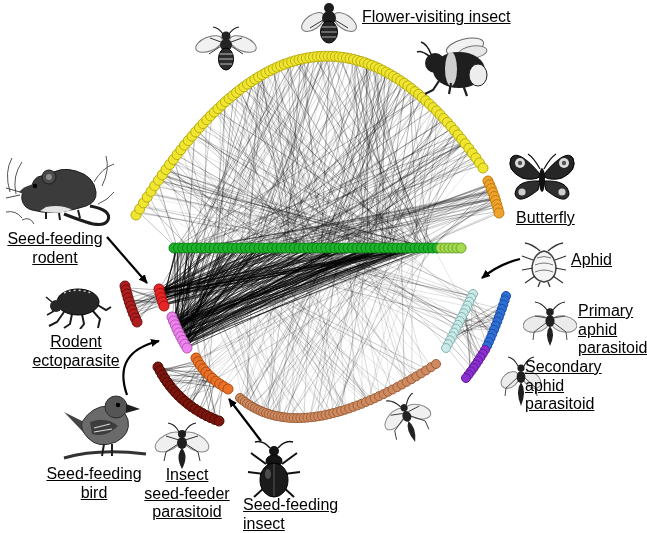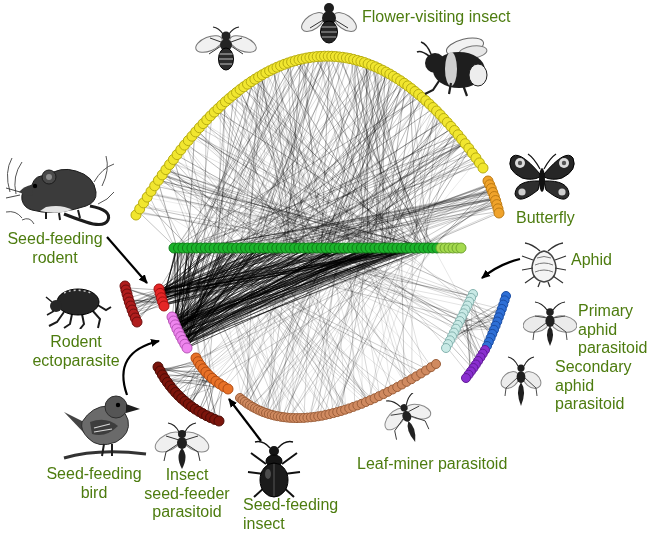--- a/index.html
+++ b/index.html
@@ -1,21 +1,21 @@
 <!DOCTYPE html>
 <html><head>
 <meta charset="utf-8">
 <style>
   html,body{margin:0;padding:0;background:#fff;}
   #stage{position:relative;width:647px;height:533px;background:#fff;overflow:hidden;
          font-family:"Liberation Sans",sans-serif;}
   #net{position:absolute;left:0;top:0;}
   .ill{position:absolute;}
-  .lbl{position:absolute;font:16px/18.5px "Liberation Sans",sans-serif;color:#4d7c0f;
-       white-space:pre-line;}
+  .lbl{position:absolute;font:16px/18.5px "Liberation Sans",sans-serif;color:#000000;
+       white-space:pre-line;text-decoration:underline;}
   .ctr{text-align:center;}
 </style>
 </head>
 <body>
 
 <div id="stage">
 
   <svg id="net" width="647" height="533">
       <defs>
         <marker id="ah" markerWidth="11" markerHeight="9" refX="8" refY="4.5" orient="auto" markerUnits="userSpaceOnUse">
@@ -1347,24 +1347,23 @@
     <path d="M21,28 Q27,37 21,52 Q15,37 21,28 Z" fill="#1f1f1f"></path>
     <path d="M17,24 L6,34 L5,42 M25,24 L36,34 L37,42" stroke="#3a3a3a" stroke-width="0.9" fill="none"></path>
   </svg>
 
   <div class="lbl" style="left:362px;top:8px">Flower-visiting insect</div>
   <div class="lbl" style="left:516px;top:209px">Butterfly</div>
   <div class="lbl" style="left:571px;top:251px">Aphid</div>
   <div class="lbl" style="left:578px;top:302px">Primary
 aphid
 parasitoid</div>
-  <div class="lbl" style="left:555px;top:358px">Secondary
+  <div class="lbl" style="left:525px;top:358px">Secondary
 aphid
 parasitoid</div>
-  <div class="lbl" style="left:357px;top:455px">Leaf-miner parasitoid</div>
   <div class="lbl ctr" style="left:2px;top:230px;width:106px">Seed-feeding
 rodent</div>
   <div class="lbl ctr" style="left:20px;top:333px;width:112px">Rodent
 ectoparasite</div>
   <div class="lbl ctr" style="left:38px;top:465px;width:112px">Seed-feeding
 bird</div>
   <div class="lbl ctr" style="left:132px;top:466px;width:110px">Insect
 seed-feeder
 parasitoid</div>
   <div class="lbl" style="left:243px;top:496px">Seed-feeding

